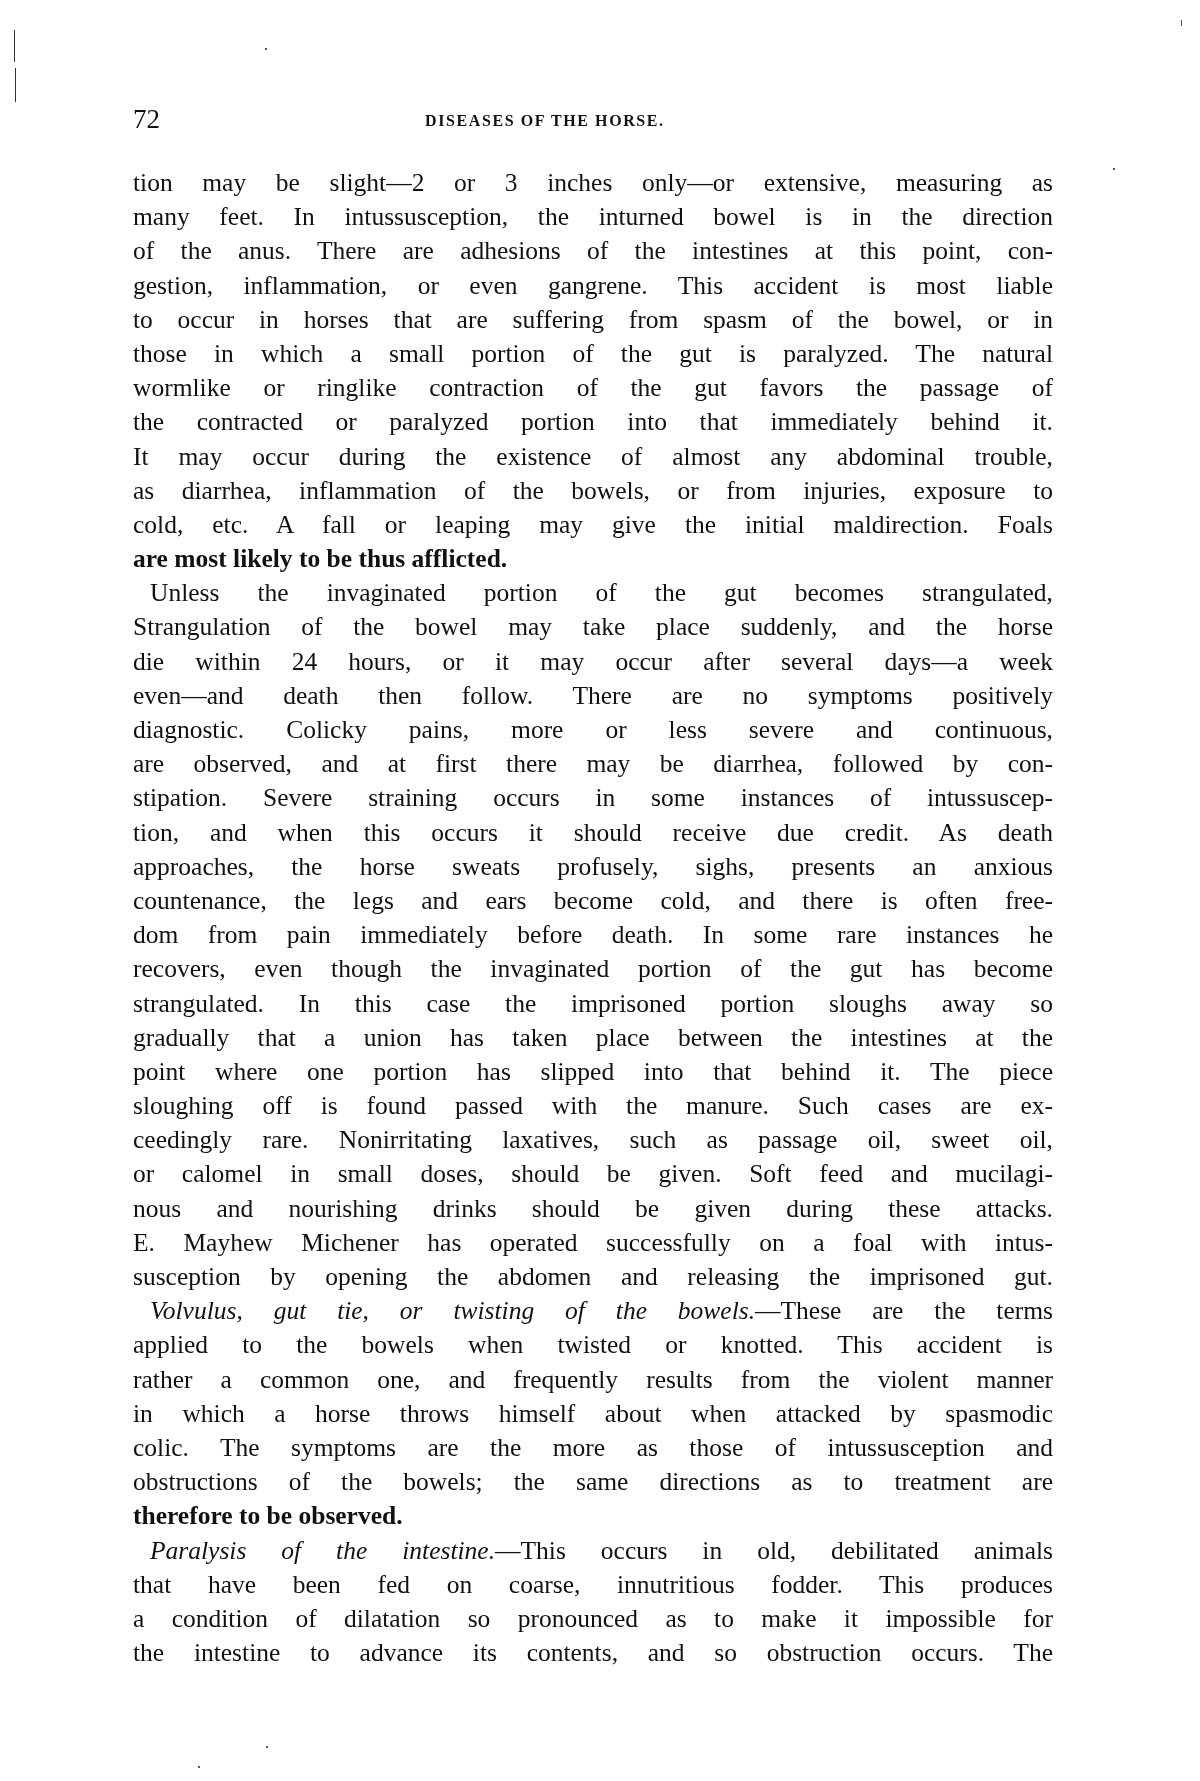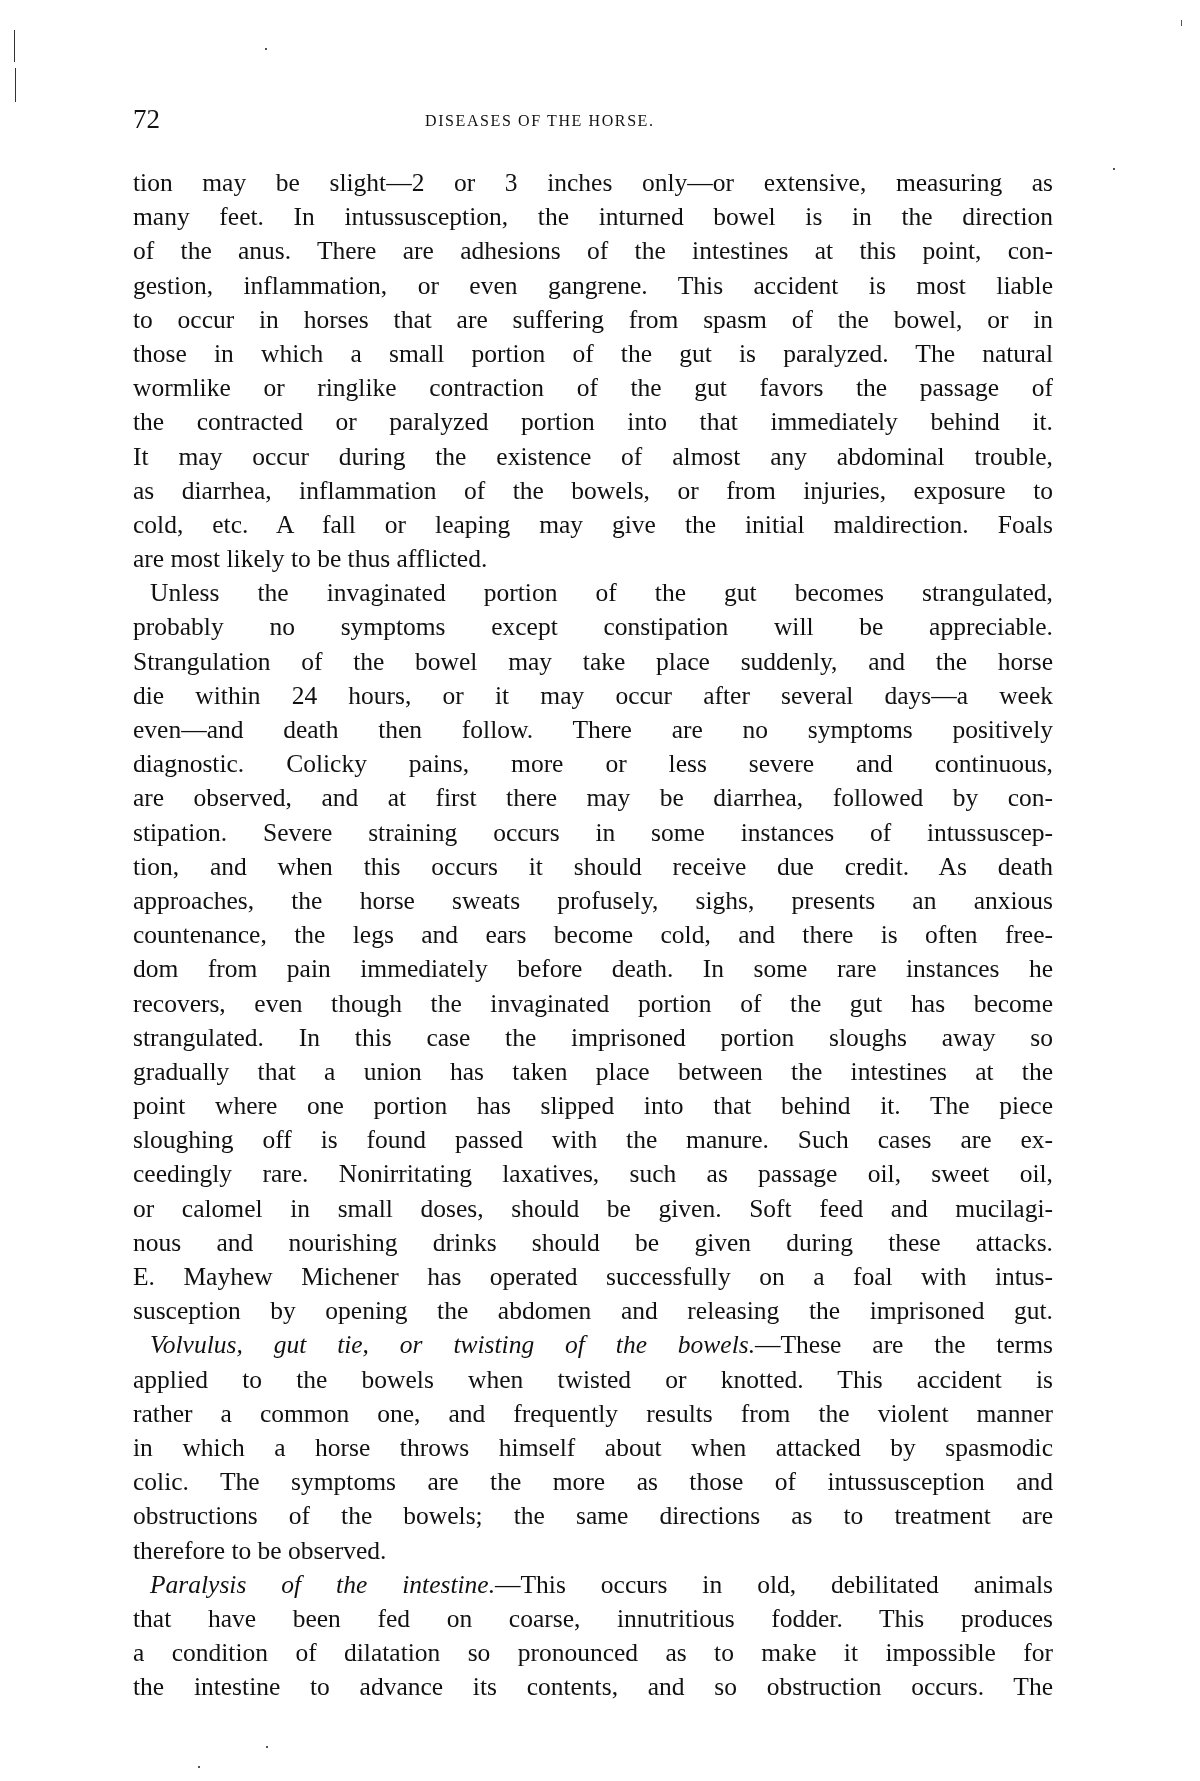--- a/index.html
+++ b/index.html
@@ -40,21 +40,21 @@
       font-size: 27px;
       font-weight: normal;
       letter-spacing: 0px;
       line-height: 30px;
     }
     .running-title {
       position: absolute;
       left: 292px;
       top: 5px;
       font-size: 16px;
-      font-weight: normal;
+      font-weight: bold;
       letter-spacing: 1.6px;
       line-height: 24px;
       text-transform: uppercase;
     }
     .body-text {
       position: absolute;
       top: 166px;
       left: 133px;
       width: 920px;
       font-size: 25.5px;
@@ -63,20 +63,21 @@
     .line {
       display: block;
       white-space: nowrap;
       text-align: justify;
       text-align-last: justify;
       height: 34.2px;
       overflow: visible;
     }
     .line.last {
       text-align-last: left;
+      font-weight: bold;
     }
     .line.indent {
       padding-left: 17px;
     }
     .italic {
       font-style: italic;
     }
   </style>
 </head>
 <body>
@@ -101,21 +102,20 @@
   <span class="line">gestion, inflammation, or even gangrene.  This accident is most liable</span>
   <span class="line">to occur in horses that are suffering from spasm of the bowel, or in</span>
   <span class="line">those in which a small portion of the gut is paralyzed.  The natural</span>
   <span class="line">wormlike or ringlike contraction of the gut favors the passage of</span>
   <span class="line">the contracted or paralyzed portion into that immediately behind it.</span>
   <span class="line">It may occur during the existence of almost any abdominal trouble,</span>
   <span class="line">as diarrhea, inflammation of the bowels, or from injuries, exposure to</span>
   <span class="line">cold, etc.  A fall or leaping may give the initial maldirection.  Foals</span>
   <span class="line last">are most likely to be thus afflicted.</span>
   <span class="line indent">Unless the invaginated portion of the gut becomes strangulated,</span>
-  <span class="line">probably no symptoms except constipation will be appreciable.</span>
   <span class="line">Strangulation of the bowel may take place suddenly, and the horse</span>
   <span class="line">die within 24 hours, or it may occur after several days—a week</span>
   <span class="line">even—and death then follow.  There are no symptoms positively</span>
   <span class="line">diagnostic.  Colicky pains, more or less severe and continuous,</span>
   <span class="line">are observed, and at first there may be diarrhea, followed by con-</span>
   <span class="line">stipation.  Severe straining occurs in some instances of intussuscep-</span>
   <span class="line">tion, and when this occurs it should receive due credit.  As death</span>
   <span class="line">approaches, the horse sweats profusely, sighs, presents an anxious</span>
   <span class="line">countenance, the legs and ears become cold, and there is often free-</span>
   <span class="line">dom from pain immediately before death.  In some rare instances he</span>

